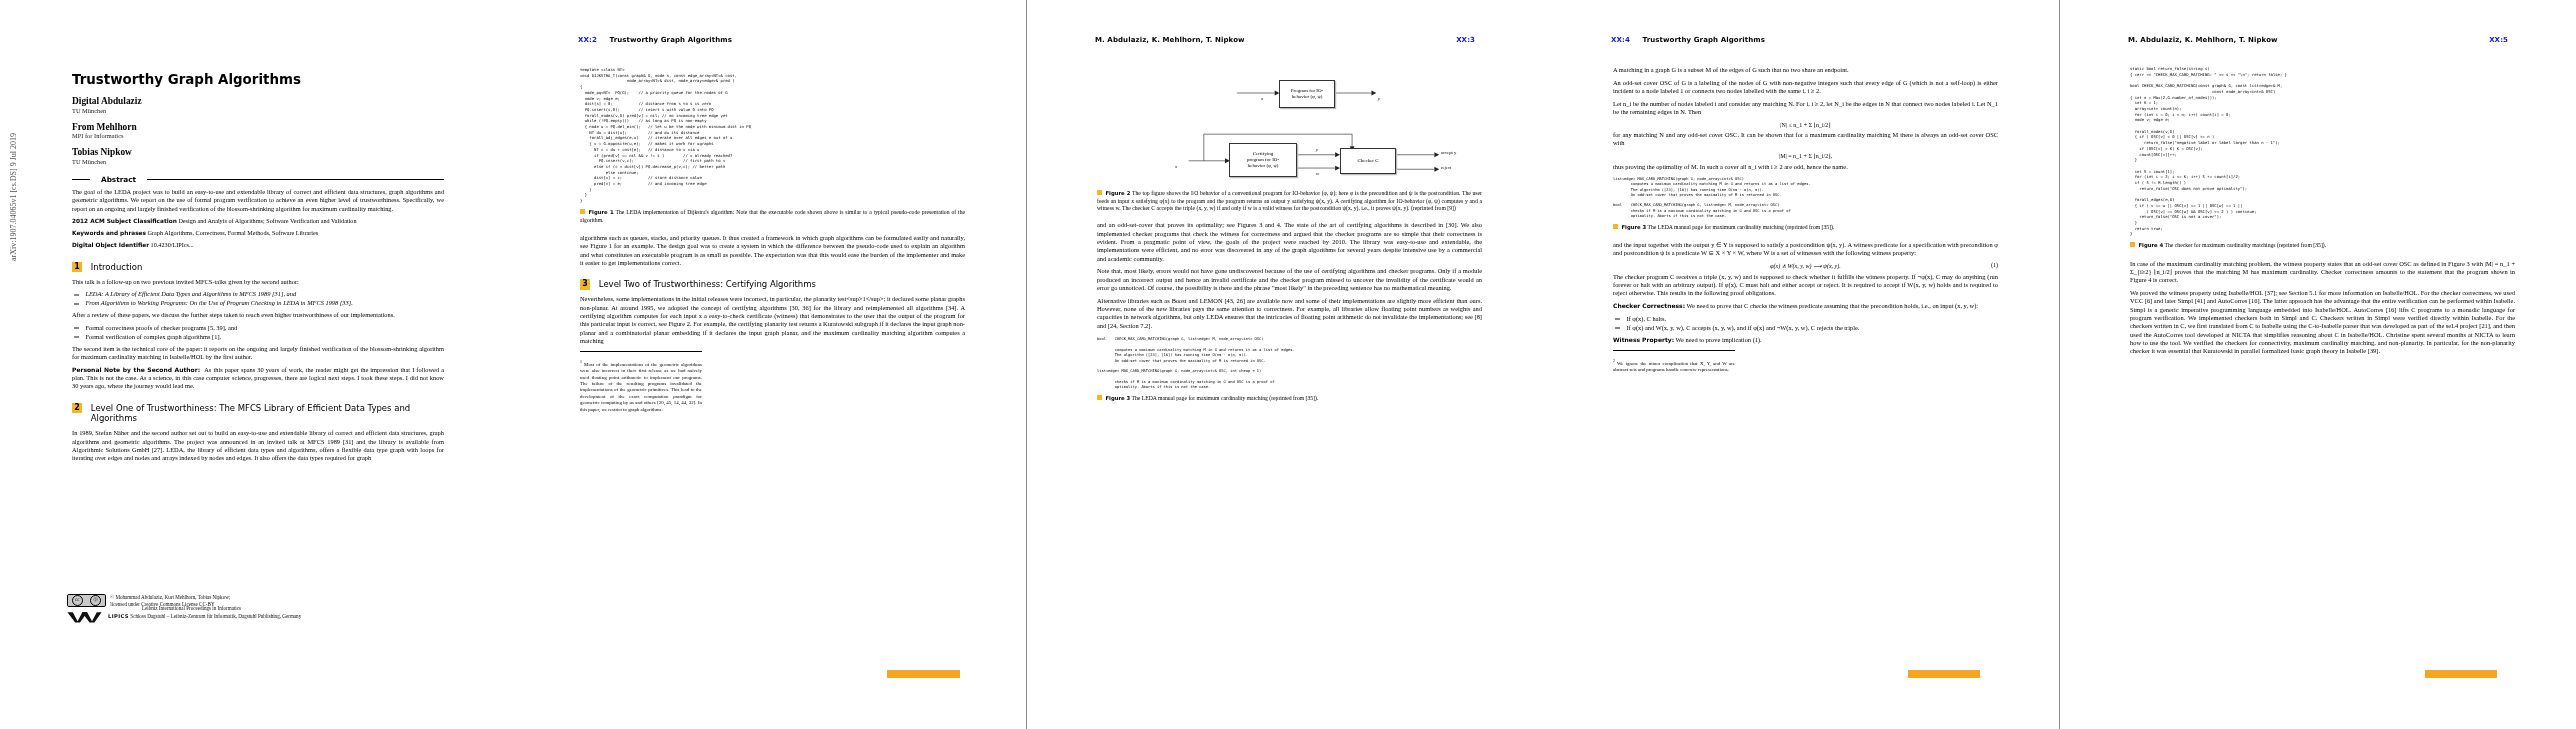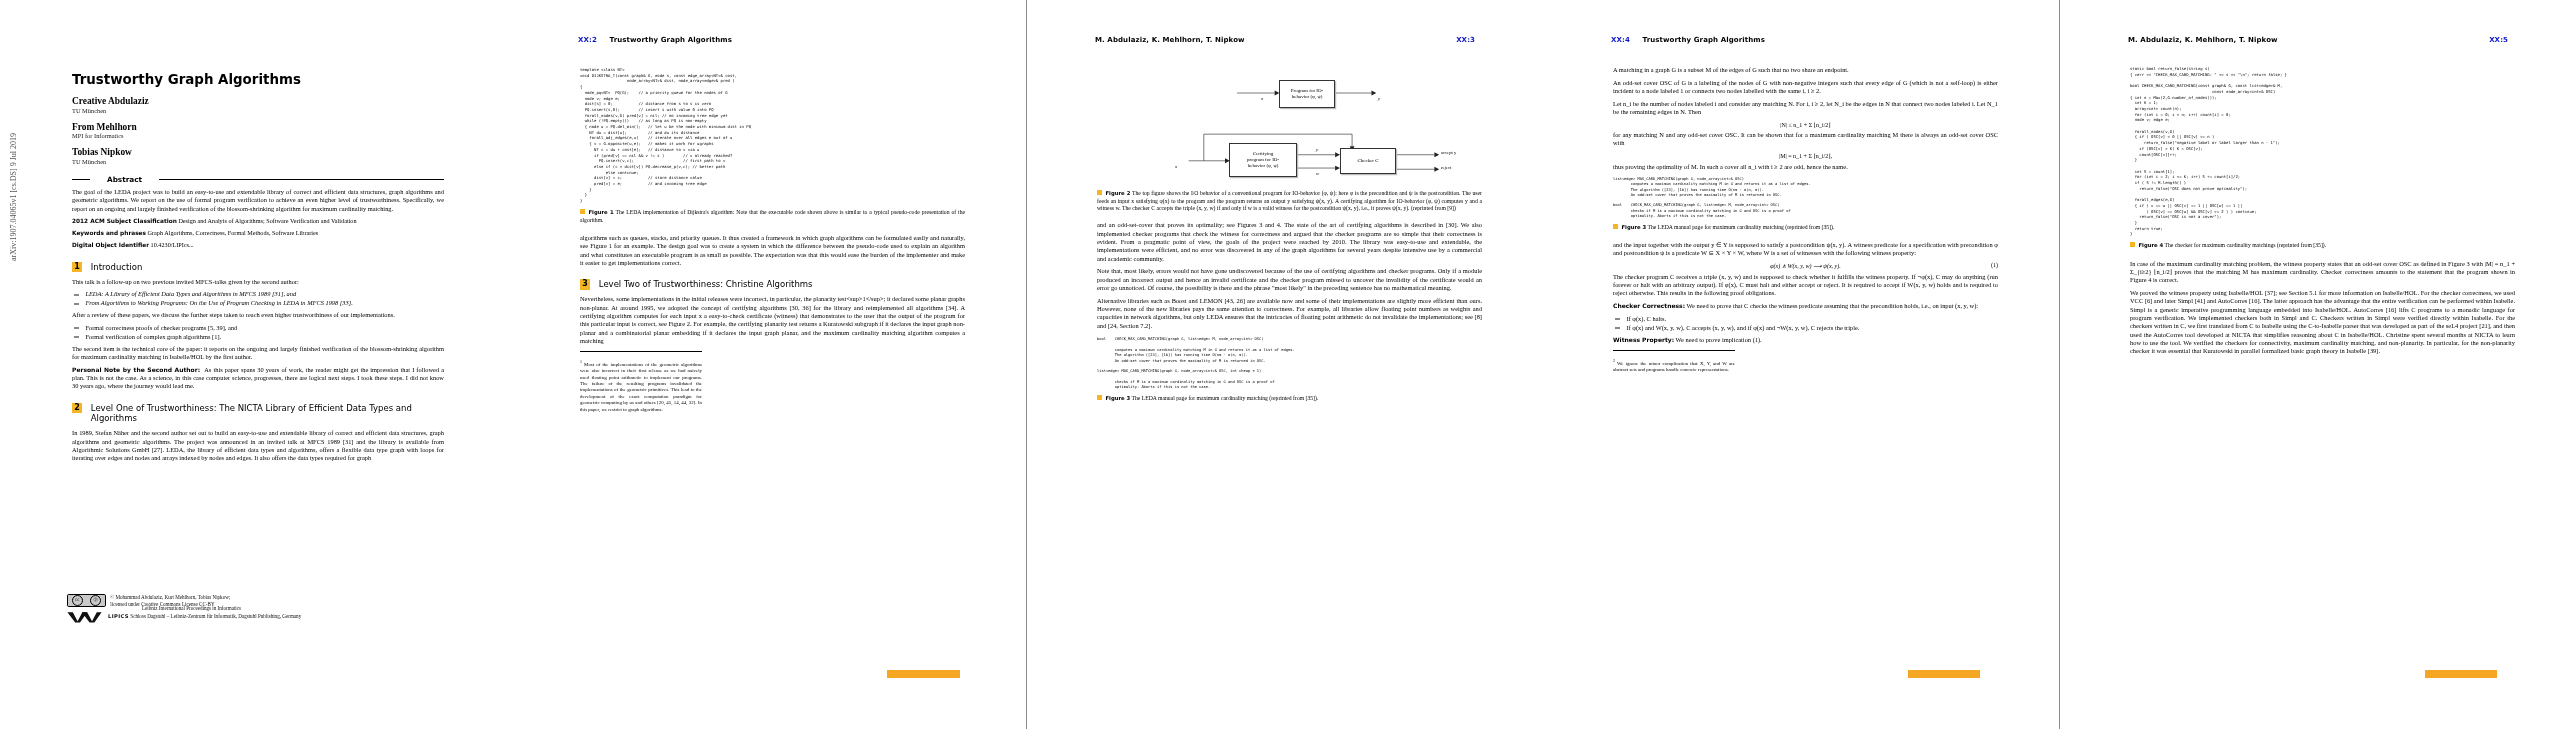--- a/index.html
+++ b/index.html
@@ -17,21 +17,21 @@
   .runhead{position:absolute;top:36px;font-family:"DejaVu Sans",sans-serif;font-weight:bold;font-size:7px;color:#000;letter-spacing:0.1px;}
   .runhead.left{left:68px;}
   .runhead.right{right:68px;}
   .folio{color:#1018c8;font-family:"DejaVu Sans",sans-serif;font-weight:bold;font-size:7px;}
 
   
   .title{font-family:"DejaVu Sans",sans-serif;font-weight:bold;font-size:13.4px;line-height:1.2;color:#000;margin:0;}
   .author{font-family:"Liberation Serif",serif;font-weight:bold;font-size:9.4px;margin:8px 0 0 0;}
   .affil{font-family:"Liberation Serif",serif;font-size:6.4px;margin:0.6px 0 0 0;color:#222;}
 
-  .abs-rule{display:flex;align-items:center;gap:17px;margin:9.7px 0 4.3px 0;}
+  .abs-rule{display:flex;align-items:center;gap:11px;margin:9.7px 0 4.3px 0;}
   .abs-rule .ln{height:0.9px;background:#000;flex:0 0 18px;}
   .abs-rule .ln2{height:0.9px;background:#000;flex:1;}
   .abs-rule .lbl{font-family:"DejaVu Sans",sans-serif;font-weight:bold;font-size:7.3px;}
 
   p.body{font-size:6.4px;line-height:1.30;text-align:justify;margin:0 0 4.3px 0;color:#000;hyphens:auto;}
   .meta{font-size:6.2px;line-height:1.28;text-align:justify;margin:0 0 3.6px 0;}
   .meta b{font-family:"DejaVu Sans",sans-serif;font-size:5.8px;}
 
   
   .sec{display:flex;align-items:flex-start;gap:8.5px;margin:12px 0 5.5px 0;}
@@ -97,21 +97,21 @@
 
 <div class="viewport">
 
   <div class="page p1">
     <div class="arxiv">arXiv:1907.04065v1  [cs.DS]  9 Jul 2019</div>
 
     <div class="pad" style="top:72px;left:72px;right:66px;">
       <h1 class="title">Trustworthy Graph Algorithms</h1>
 
       <div>
-        <div class="author">Creative Abdulaziz</div>
+        <div class="author">Digital Abdulaziz</div>
         <div class="affil">TU München</div>
         <div class="author">From Mehlhorn</div>
         <div class="affil">MPI for Informatics</div>
         <div class="author">Tobias Nipkow</div>
         <div class="affil">TU München</div>
       </div>
 
       <div class="abs-rule">
         <span class="ln"></span>
         <span class="lbl">Abstract</span>
@@ -148,21 +148,21 @@
       </ul>
       <p class="body">The second item is the technical core of the paper: it reports on the ongoing and largely finished verification of the blossom-shrinking algorithm for maximum cardinality matching in Isabelle/HOL by the first author.</p>
 
       <p class="noteline">
         <b>Personal Note by the Second Author:</b>
         &nbsp;<span>As this paper spans 30 years of work, the reader might get the impression that I followed a plan. This is not the case. As a science, in this case computer science, progresses, there are logical next steps. I took these steps. I did not know 30 years ago, where the journey would lead me.</span>
       </p>
 
       <div class="sec">
         <span class="secnum">2</span>
-        <span class="sectitle">Level One of Trustworthiness: The NICTA Library of Efficient Data Types and Algorithms</span>
+        <span class="sectitle">Level One of Trustworthiness: The MFCS Library of Efficient Data Types and Algorithms</span>
       </div>
       <p class="body">In 1989, Stefan Näher and the second author set out to build an easy-to-use and extendable library of correct and efficient data structures, graph algorithms and geometric algorithms. The project was announced in an invited talk at MFCS 1989 [31] and the library is available from Algorithmic Solutions GmbH [27]. LEDA, the library of efficient data types and algorithms, offers a flexible data type graph with loops for iterating over edges and nodes and arrays indexed by nodes and edges. It also offers the data types required for graph</p>
     </div>
 
     <div class="license">
       <div class="lic-row">
         <span class="cc-badge">
           <span class="cc-c">cc</span>
           <span class="cc-c">Ⓓ</span>
         </span>
@@ -223,21 +223,21 @@
 
       <p class="fig-cap">
         <span class="sq"></span><b>Figure 1</b>
         <span>The LEDA implementation of Dijkstra's algorithm: Note that the executable code shown above is similar to a typical pseudo-code presentation of the algorithm.</span>
       </p>
 
       <p class="body" style="margin-top:9.7px">algorithms such as queues, stacks, and priority queues. It thus created a framework in which graph algorithms can be formulated easily and naturally, see Figure 1 for an example. The design goal was to create a system in which the difference between the pseudo-code used to explain an algorithm and what constitutes an executable program is as small as possible. The expectation was that this would ease the burden of the implementer and make it easier to get implementations correct.</p>
 
       <div class="sec">
         <span class="secnum">3</span>
-        <span class="sectitle">Level Two of Trustworthiness: Christine Algorithms</span>
+        <span class="sectitle">Level Two of Trustworthiness: Certifying Algorithms</span>
       </div>
       <p class="body">Nevertheless, some implementations in the initial releases were incorrect, in particular, the planarity test&lt;sup&gt;1&lt;/sup&gt;; it declared some planar graphs non-planar. At around 1995, we adopted the concept of certifying algorithms [30, 36] for the library and reimplemented all algorithms [34]. A certifying algorithm computes for each input x a easy-to-check certificate (witness) that demonstrates to the user that the output of the program for this particular input is correct, see Figure 2. For example, the certifying planarity test returns a Kuratowski subgraph if it declares the input graph non-planar and a combinatorial planar embedding if it declares the input graph planar, and the maximum cardinality matching algorithm computes a matching</p>
 
       <div class="fn">
         <p class="fnote"><sup>1</sup> <span>Most of the implementations of the geometric algorithms were also incorrect in their first release as we had naively used floating point arithmetic to implement our programs. The failure of the resulting programs invalidated the implementations of the geometric primitives. This lead to the development of the exact computation paradigm for geometric computing by us and others [20, 45, 14, 44, 32]. In this paper, we restrict to graph algorithms.</span></p>
       </div>
     </div>
     <div class="orange-bar" style="left:377px;width:73px;"></div>
   </div>
 

